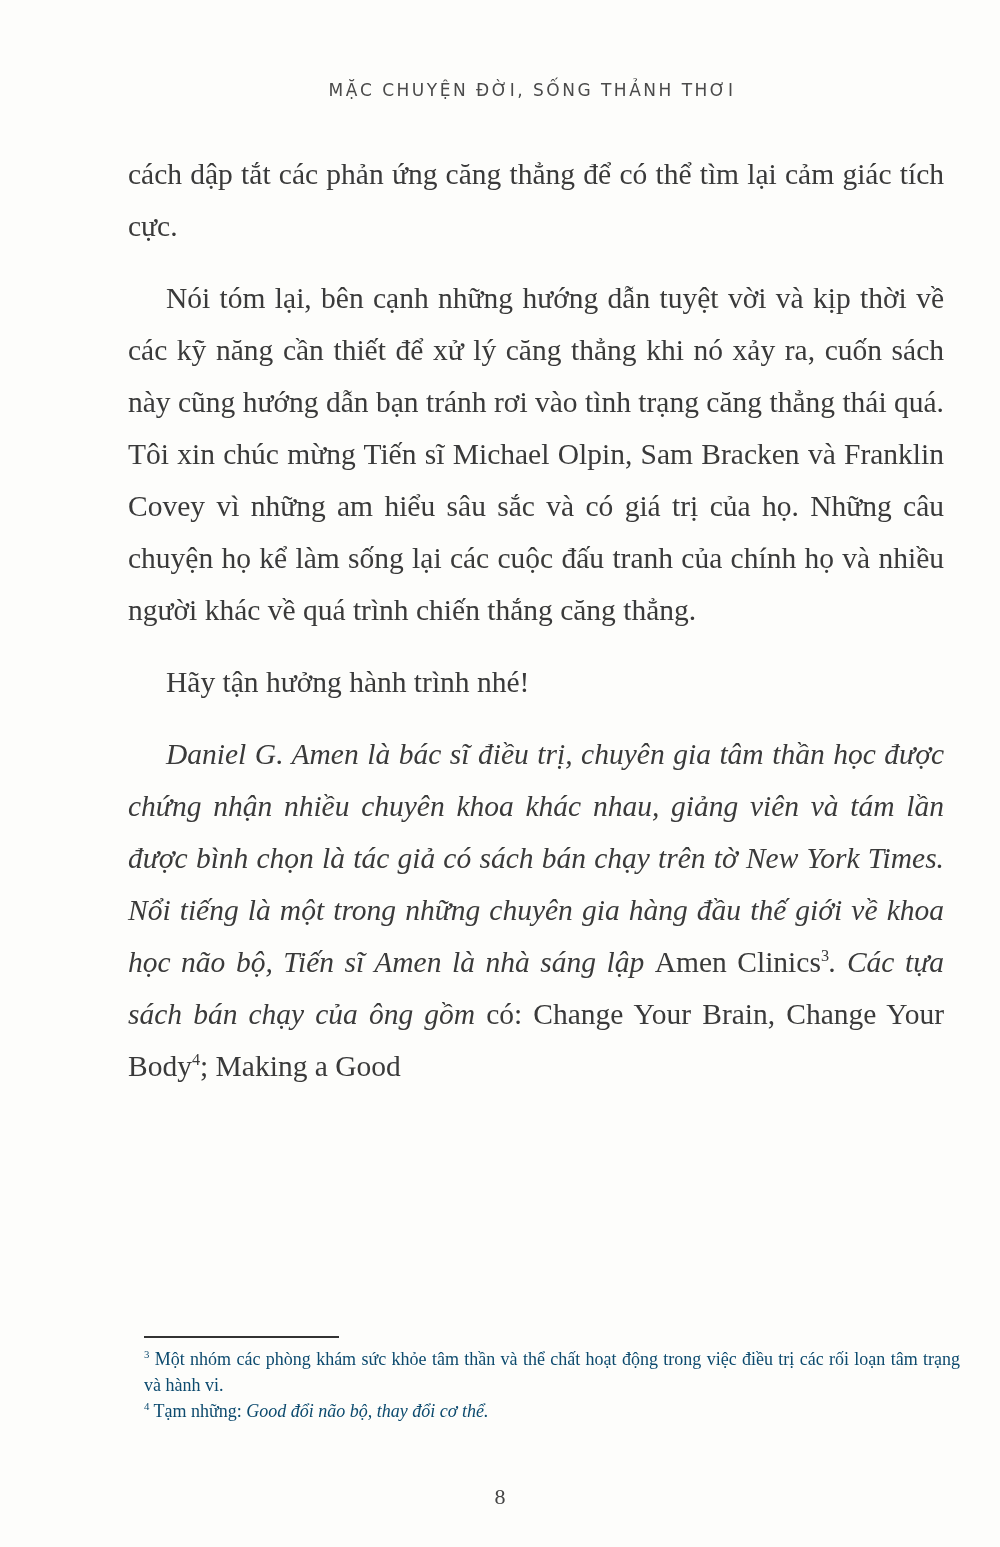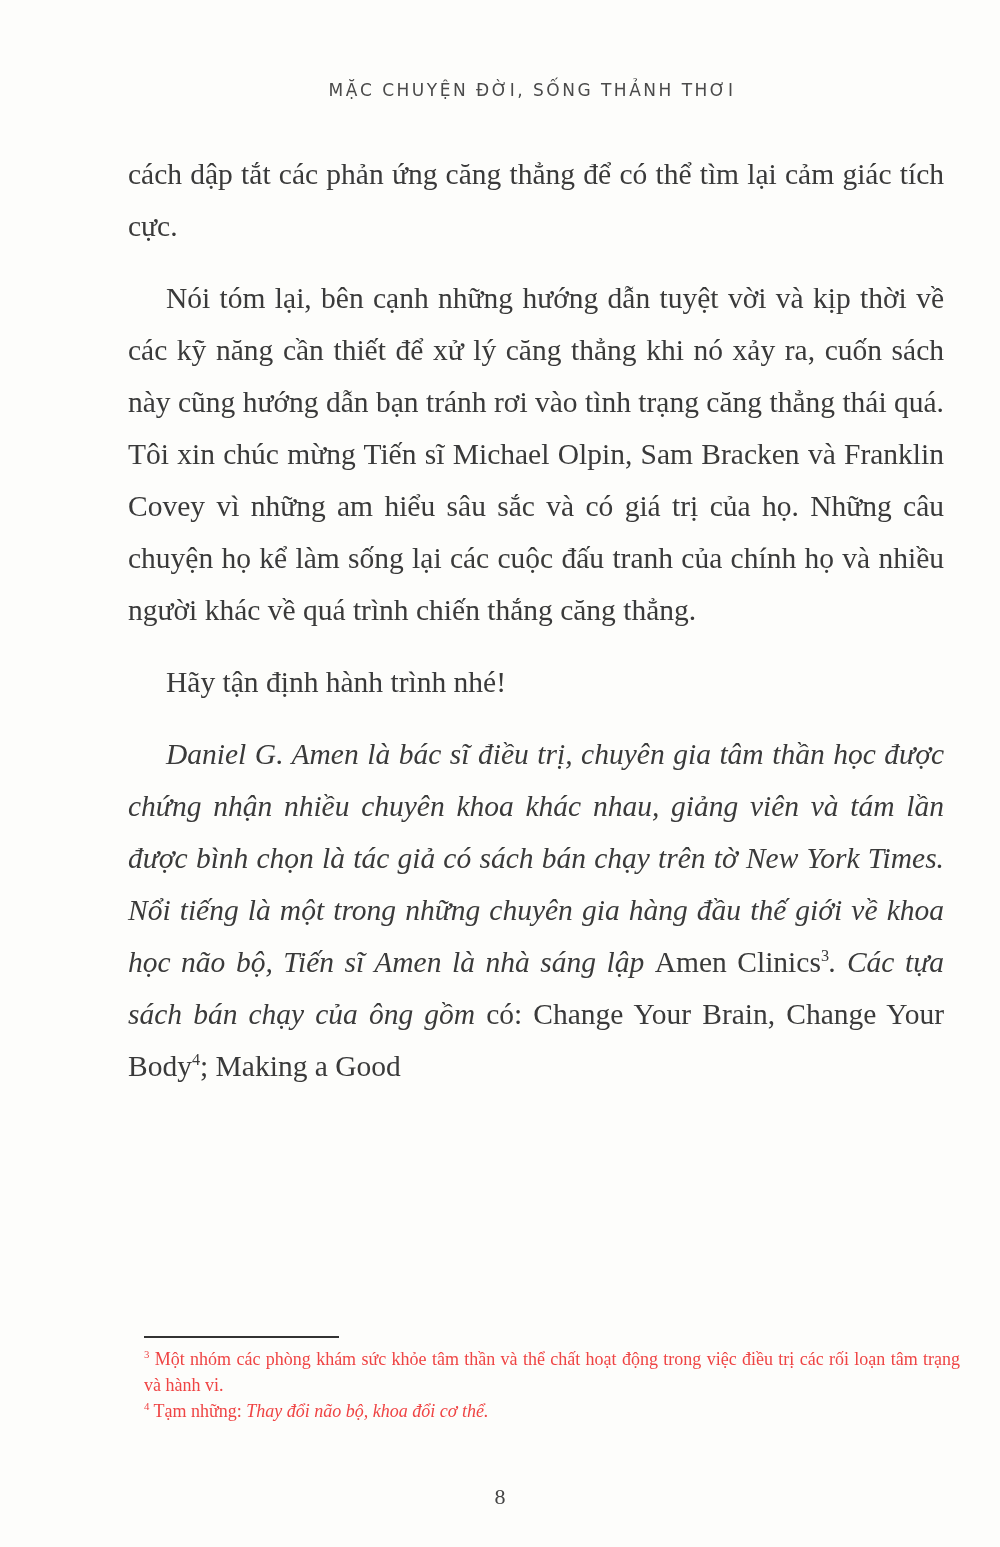--- a/index.html
+++ b/index.html
@@ -63,21 +63,21 @@
     }
     .footnotes {
       position: absolute;
       top: 1346px;
       left: 144px;
       width: 816px;
       font-family: "Liberation Serif", serif;
       font-size: 18px;
       line-height: 26px;
       text-align: justify;
-      color: #ef4444;
+      color: #0c4a6e;
     }
     .footnotes p { margin: 0; }
     .footnotes sup { font-size: 0.6em; }
     .page-number {
       position: absolute;
       top: 1484px;
       left: 0;
       width: 1000px;
       text-align: center;
       font-size: 22px;
@@ -85,24 +85,24 @@
     }
   </style>
 </head>
 <body>
 
 <div class="running-header">Mặc chuyện đời, sống thảnh thơi</div>
 
 <div class="body-text">
   <p class="cont">cách dập tắt các phản ứng căng thẳng để có thể tìm lại cảm giác tích cực.</p>
   <p class="indent">Nói tóm lại, bên cạnh những hướng dẫn tuyệt vời và kịp thời về các kỹ năng cần thiết để xử lý căng thẳng khi nó xảy ra, cuốn sách này cũng hướng dẫn bạn tránh rơi vào tình trạng căng thẳng thái quá. Tôi xin chúc mừng Tiến sĩ Michael Olpin, Sam Bracken và Franklin Covey vì những am hiểu sâu sắc và có giá trị của họ. Những câu chuyện họ kể làm sống lại các cuộc đấu tranh của chính họ và nhiều người khác về quá trình chiến thắng căng thẳng.</p>
-  <p class="indent">Hãy tận định hành trình nhé!</p>
+  <p class="indent">Hãy tận hưởng hành trình nhé!</p>
   <p class="indent"><span class="italic">Daniel G. Amen là bác sĩ điều trị, chuyên gia tâm thần học được chứng nhận nhiều chuyên khoa khác nhau, giảng viên và tám lần được bình chọn là tác giả có sách bán chạy trên tờ New York Times. Nổi tiếng là một trong những chuyên gia hàng đầu thế giới về khoa học não bộ, Tiến sĩ Amen là nhà sáng lập </span><span class="upright">Amen Clinics</span><sup>3</sup><span class="italic">.  Các tựa sách bán chạy của ông gồm </span><span class="upright">có: Change Your Brain, Change Your Body</span><sup>4</sup><span class="upright">; Making a Good</span></p>
 </div>
 
 <div class="footnote-rule"></div>
 
 <div class="footnotes">
   <p><sup>3</sup><span> Một nhóm các phòng khám sức khỏe tâm thần và thể chất hoạt động trong việc điều trị các rối loạn tâm trạng và hành vi.</span></p>
-  <p><sup>4</sup><span> Tạm những: </span><span class="italic">Thay đổi não bộ, khoa đổi cơ thể.</span></p>
+  <p><sup>4</sup><span> Tạm những: </span><span class="italic">Good đổi não bộ, thay đổi cơ thể.</span></p>
 </div>
 
 <div class="page-number">8</div>
 
 </body></html>

